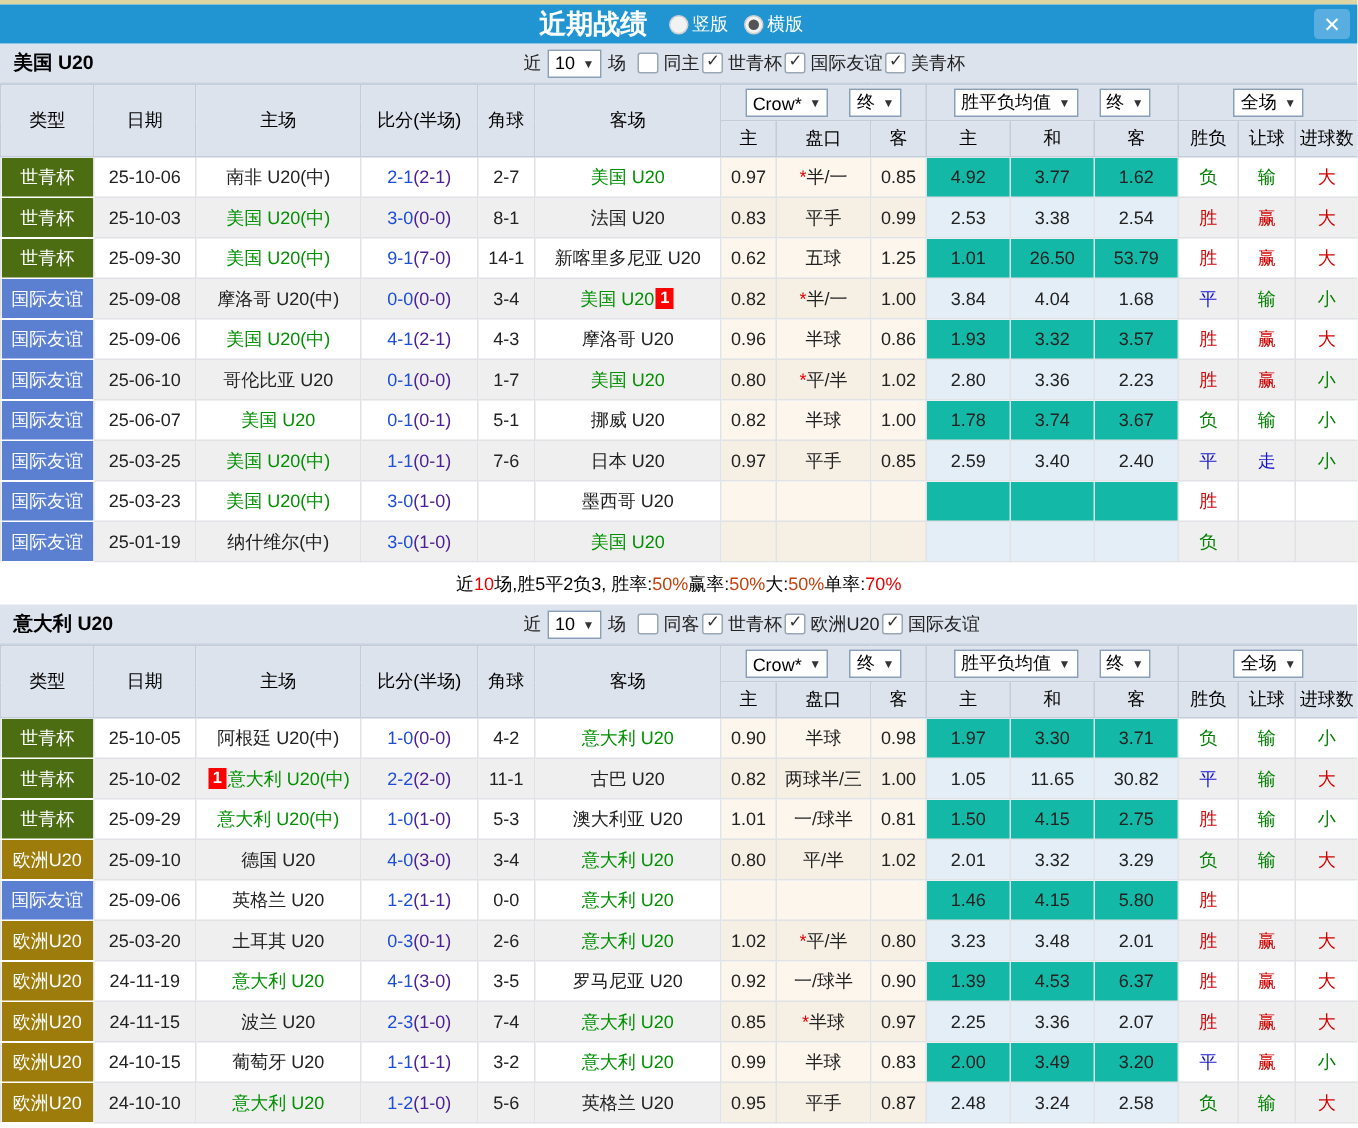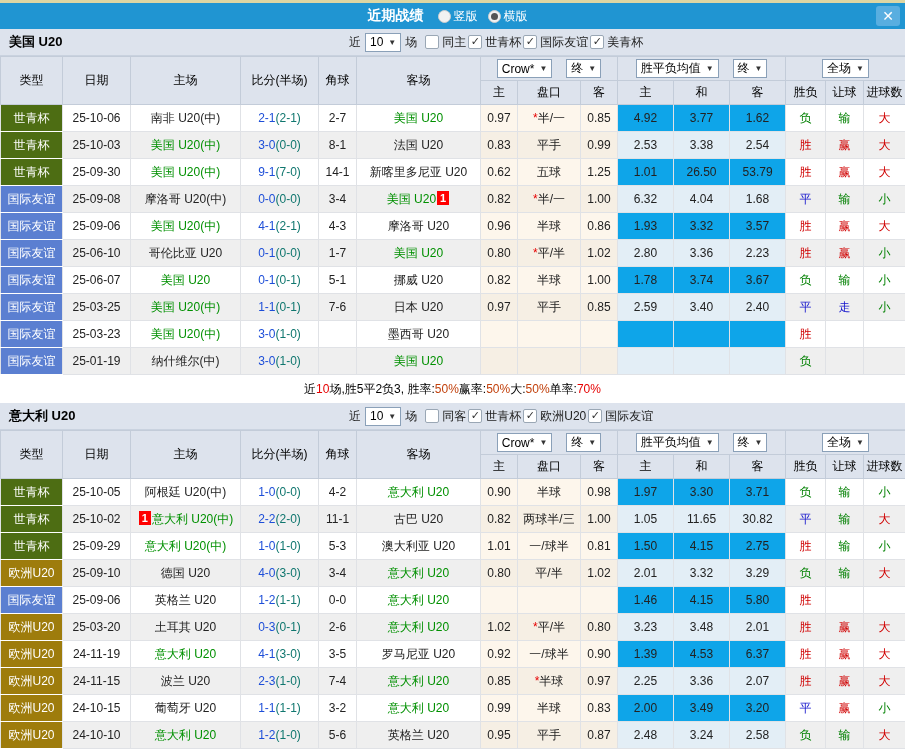--- a/index.html
+++ b/index.html
@@ -7,21 +7,21 @@
     width:905px;height:752px;overflow:hidden;background:#fff;
     font-family:"Liberation Sans","DejaVu Sans",sans-serif;font-size:12px;color:#222;
     position:relative;
   }
   .topline{height:3px;background:#ddd6a3;}
   
   .titlebar{
     height:26px;background:#2095d2;display:flex;align-items:center;justify-content:center;
     position:relative;color:#fff;
   }
-  .titlebar .title{font-weight:bold;font-size:14px;margin-right:14px;}
+  .titlebar .title{font-weight:bold;font-size:18px;margin-right:14px;}
   .radio{display:inline-flex;align-items:center;margin-right:10px;cursor:pointer;}
   .radio .dot{
     width:11px;height:11px;border-radius:50%;background:#f2f2f2;border:1px solid #cfcfcf;
     display:inline-block;margin-right:3px;position:relative;
   }
   .radio .dot.checked::after{
     content:"";position:absolute;left:2px;top:2px;width:7px;height:7px;border-radius:50%;background:#555;
   }
   .closebtn{
     position:absolute;right:5px;top:3px;width:24px;height:20px;background:#58aee0;
@@ -50,32 +50,32 @@
   .grid th{
     background:#dde3ed;border:1px solid #c3ccd9;font-weight:normal;color:#000;
     height:23px;padding:0;overflow:hidden;white-space:nowrap;
   }
   .grid td{
     border:1px solid #e0e2e6;text-align:center;height:26px;padding:0;overflow:hidden;white-space:nowrap;
   }
   .grid tr.even td{background:#efefef;}
   .grid td.cream{background:#fdf6ec;}
   .grid tr.even td.cream{background:#f6efe4;}
-  .grid td.lblue{background:#0ea5e9;}
+  .grid td.lblue{background:#14b8a6;}
   .grid tr.even td.lblue{background:#e3eef6;}
   .grid td.type{color:#fff;border-color:#fff #e0e2e6;}
   td.t-wc{background:#4d6d13;}
   td.t-fr{background:#5b7fd1;}
   td.t-eu{background:#9e7c0c;}
   .grid tr.even td.t-wc{background:#4d6d13;}
   .grid tr.even td.t-fr{background:#5b7fd1;}
   .grid tr.even td.t-eu{background:#9e7c0c;}
   .green{color:#009000;}
   .score{color:#1d4ed8;}
-  .half{color:#0f766e;}
+  .half{color:#4c1d95;}
   .star{color:#e60000;}
   .c-r{color:#d00000;}
   .c-g{color:#008000;}
   .c-b{color:#1414cc;}
   .badge{
     display:inline-block;background:#f00;color:#fff;font-size:11px;line-height:14px;
     padding:0 3px;margin:0 1px;font-weight:bold;vertical-align:1px;
   }
   .hgroup{display:flex;align-items:flex-start;justify-content:center;gap:6px;}
   
@@ -248,21 +248,21 @@
         <tr class="even">
           <td class="type t-fr">国际友谊</td>
           <td>25-09-08</td>
           <td><span>摩洛哥 U20(中)</span></td>
           <td><span class="score">0-0</span><span class="half">(0-0)</span></td>
           <td>3-4</td>
           <td><span class="green">美国 U20</span><span class="badge">1</span></td>
           <td class="cream">0.82</td>
           <td class="cream"><span class="star">*</span><span>半/一</span></td>
           <td class="cream">1.00</td>
-          <td class="lblue">6.32</td>
+          <td class="lblue">3.84</td>
           <td class="lblue">4.04</td>
           <td class="lblue">1.68</td>
           <td class="c-b">平</td>
           <td class="c-g">输</td>
           <td class="c-g">小</td>
         </tr>
         <tr>
           <td class="type t-fr">国际友谊</td>
           <td>25-09-06</td>
           <td><span class="green">美国 U20(中)</span></td>

